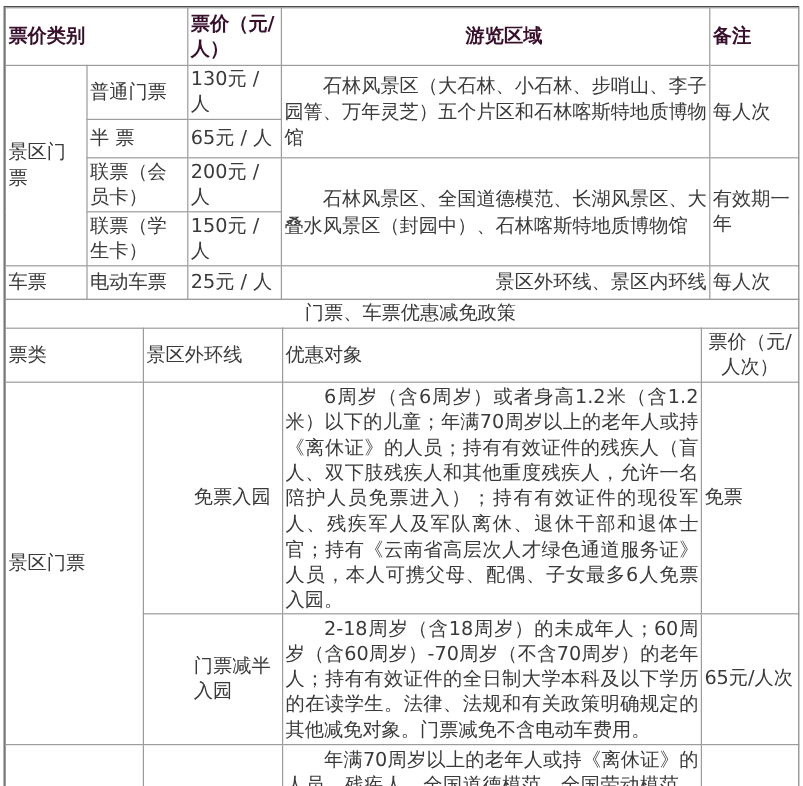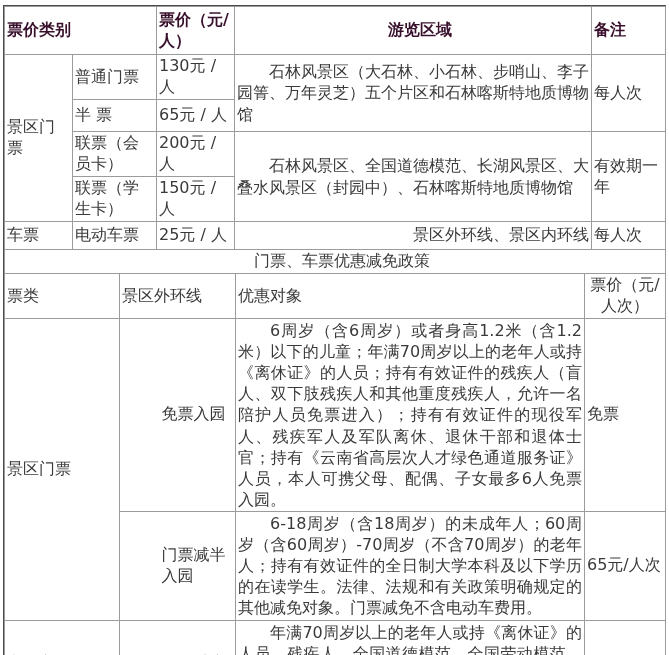--- a/index.html
+++ b/index.html
@@ -123,21 +123,21 @@
       <td class="left">票价（元/人次）</td>
     </tr>
     <tr style="height:192px">
       <td rowspan="2" class="left">景区门票</td>
       <td class="indent">免票入园</td>
       <td class="para">6周岁（含6周岁）或者身高1.2米（含1.2米）以下的儿童；年满70周岁以上的老年人或持《离休证》的人员；持有有效证件的残疾人（盲人、双下肢残疾人和其他重度残疾人，允许一名陪护人员免票进入）；持有有效证件的现役军人、残疾军人及军队离休、退休干部和退体士官；持有《云南省高层次人才绿色通道服务证》人员，本人可携父母、配偶、子女最多6人免票入园。</td>
       <td class="left">免票</td>
     </tr>
     <tr style="height:100px">
       <td class="indent">门票减半入园</td>
-      <td class="para">6-18周岁（含18周岁）的未成年人；60周岁（含60周岁）-70周岁（不含70周岁）的老年人；持有有效证件的全日制大学本科及以下学历的在读学生。法律、法规和有关政策明确规定的其他减免对象。门票减免不含电动车费用。</td>
+      <td class="para">2-18周岁（含18周岁）的未成年人；60周岁（含60周岁）-70周岁（不含70周岁）的老年人；持有有效证件的全日制大学本科及以下学历的在读学生。法律、法规和有关政策明确规定的其他减免对象。门票减免不含电动车费用。</td>
       <td class="left">65元/人次</td>
     </tr>
     <tr style="height:58px">
       <td class="left">电动车票</td>
       <td class="indent">免票乘坐</td>
       <td class="para">年满70周岁以上的老年人或持《离休证》的人员、残疾人、全国道德模范、全国劳动模范、1.2米以下儿童等特殊人群凭有效证件给予免票。</td>
       <td class="left">免票</td>
     </tr>
   </tbody>
     </table>

